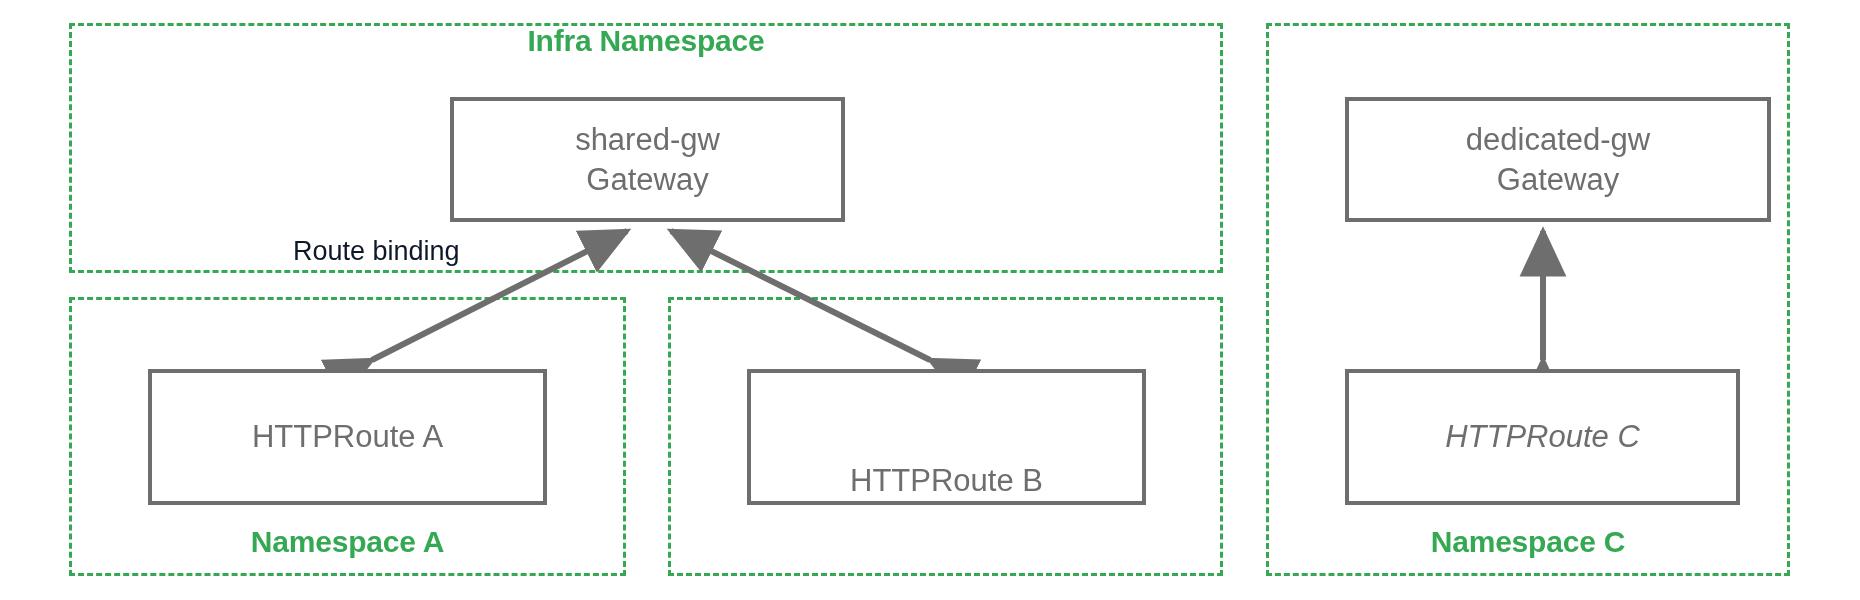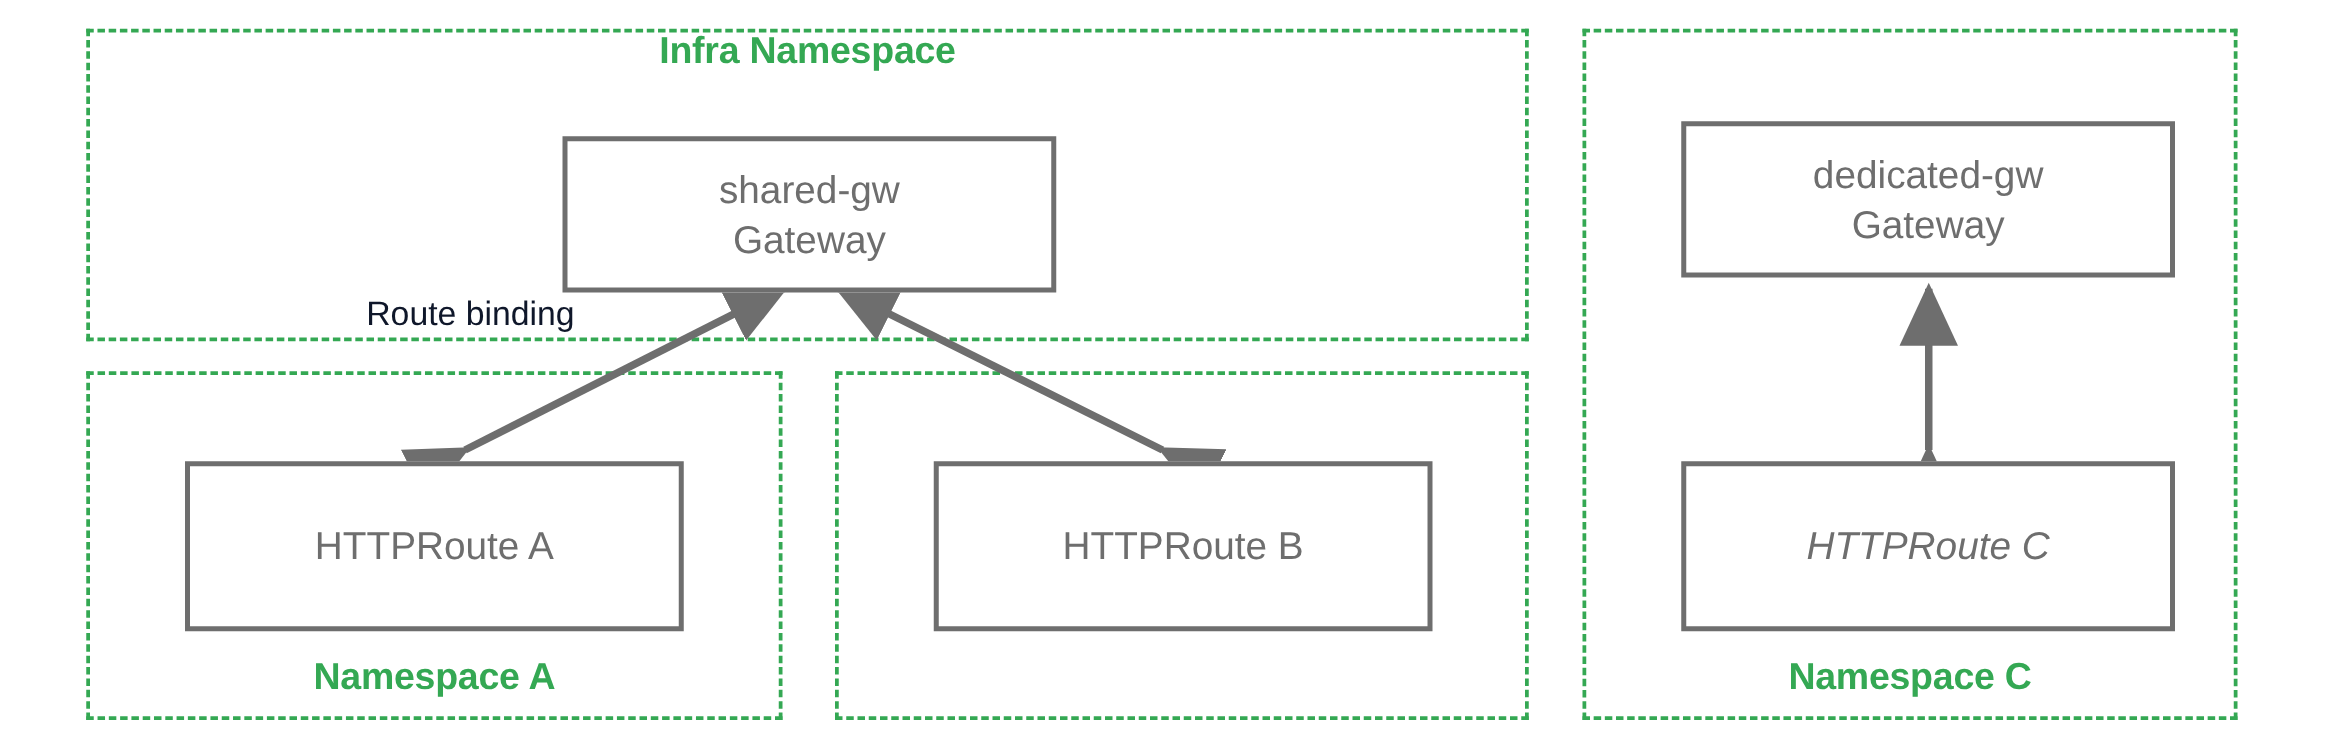--- a/index.html
+++ b/index.html
@@ -89,35 +89,35 @@
 
     <line x1="372" y1="360" x2="627" y2="231" stroke="#6e6e6e" stroke-width="6" marker-start="url(#ah)" marker-end="url(#ah)"></line>
 
     <line x1="930" y1="360" x2="671" y2="231" stroke="#6e6e6e" stroke-width="6" marker-start="url(#ah)" marker-end="url(#ah)"></line>
 
     <line x1="1543" y1="360" x2="1543" y2="231" stroke="#6e6e6e" stroke-width="6" marker-start="url(#ah)" marker-end="url(#ah)"></line>
   </svg>
 
   <div class="edge-label" style="left:293px; top:236px;">Route binding</div>
 
-  <div class="node-box" style="left:450px; top:97px; width:395px; height:125px;margin-top:12px;">
+  <div class="node-box" style="left:450px; top:97px; width:395px; height:125px;">
     <span class="node-label">shared-gw
 Gateway</span>
   </div>
 
-  <div class="node-box" style="left:1345px; top:97px; width:395px; height:125px;">
+  <div class="node-box" style="left:1345px; top:97px; width:426px; height:125px;">
     <span class="node-label">dedicated-gw
 Gateway</span>
   </div>
 
   <div class="node-box" style="left:148px; top:369px; width:399px; height:136px;">
     <span class="node-label">HTTPRoute A</span>
   </div>
 
-  <div class="node-box" style="left:747px; top:369px; width:399px; height:136px;">
+  <div class="node-box" style="left:747px; top:369px; width:399px; height:136px;align-items:flex-end;">
     <span class="node-label">HTTPRoute B</span>
   </div>
 
   <div class="node-box" style="left:1345px; top:369px; width:395px; height:136px;font-style:italic;">
     <span class="node-label">HTTPRoute C</span>
   </div>
 
 </div>
 
 </body></html>

